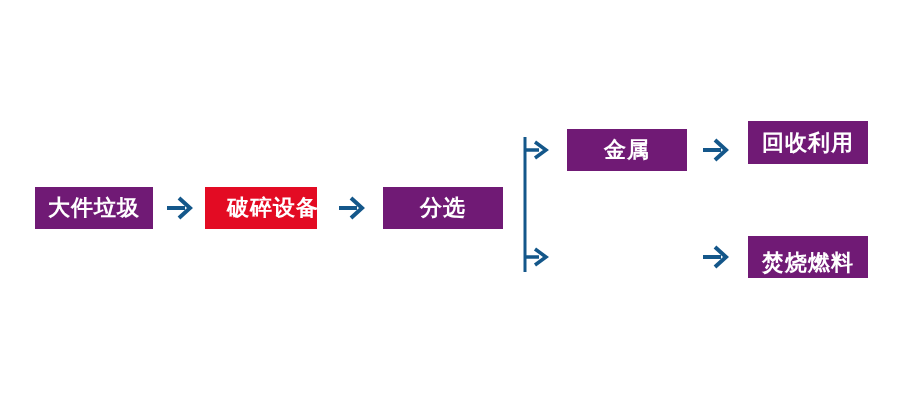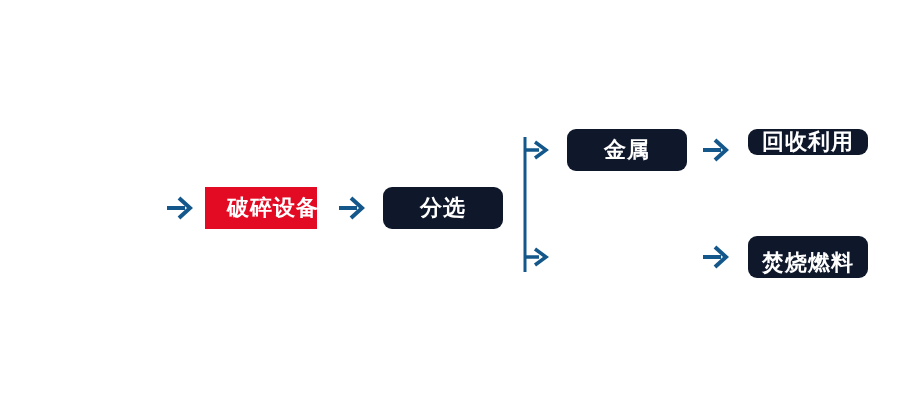--- a/index.html
+++ b/index.html
@@ -20,45 +20,48 @@
     display: flex;
     align-items: center;
     justify-content: center;
     color: #ffffff;
     font-size: 22px;
     font-weight: bold;
     letter-spacing: 1px;
     white-space: nowrap;
     box-sizing: border-box;
   }
-  .node-blue { background: #0f172a; border-radius: 9px; }
+  .node-blue { background: #701a75; }
   .node-red  { background: #e30b23; padding-left: 24px; }
   .arrow-svg { position: absolute; }
   
   #node-bulky     { left: 35px;  top: 187px; width: 118px; height: 42px; }
   #arrow-main-1   { left: 164px; top: 194px; }
   #node-crush     { left: 205px; top: 187px; width: 112px; height: 42px; }
   #arrow-main-2   { left: 336px; top: 194px; }
   #node-sort      { left: 383px; top: 187px; width: 120px; height: 42px; }
   
   #branch-bracket { left: 508px; top: 130px; }
   
   #node-metal     { left: 567px; top: 129px; width: 120px; height: 42px; }
   #arrow-top      { left: 700px; top: 136px; }
-  #node-recycle   { left: 748px; top: 129px; width: 120px; height: 26px; align-items: center; }
+  #node-recycle   { left: 748px; top: 121px; width: 120px; height: 43px; align-items: center; }
   
   #node-wood      { left: 567px; top: 236px; width: 120px; height: 42px; }
   #arrow-bottom   { left: 700px; top: 243px; }
   #node-fuel      { left: 748px; top: 236px; width: 120px; height: 42px; align-items: flex-end; }
 </style>
 </head>
 <body>
 
 <div class="canvas">
 
+  <div class="node node-blue" id="node-bulky">
+    <span>大件垃圾</span>
+  </div>
 
   <svg class="arrow-svg" id="arrow-main-1" width="30" height="28" viewBox="0 0 30 28">
     <path d="M3 14 H 21" stroke="#14578a" stroke-width="4" fill="none"></path>
     <path d="M15 4 L 26 14 L 15 24" stroke="#14578a" stroke-width="4" fill="none"></path>
   </svg>
 
   <div class="node node-red" id="node-crush">
     <span>破碎设备</span>
   </div>
 

